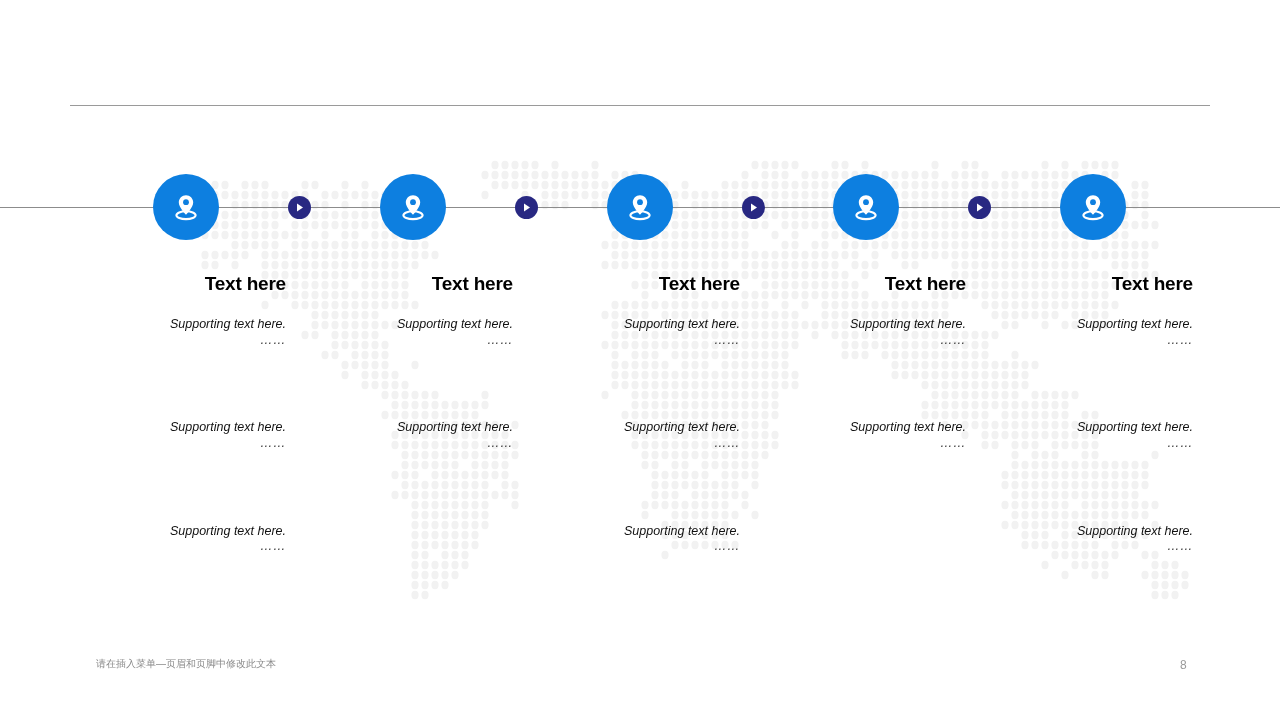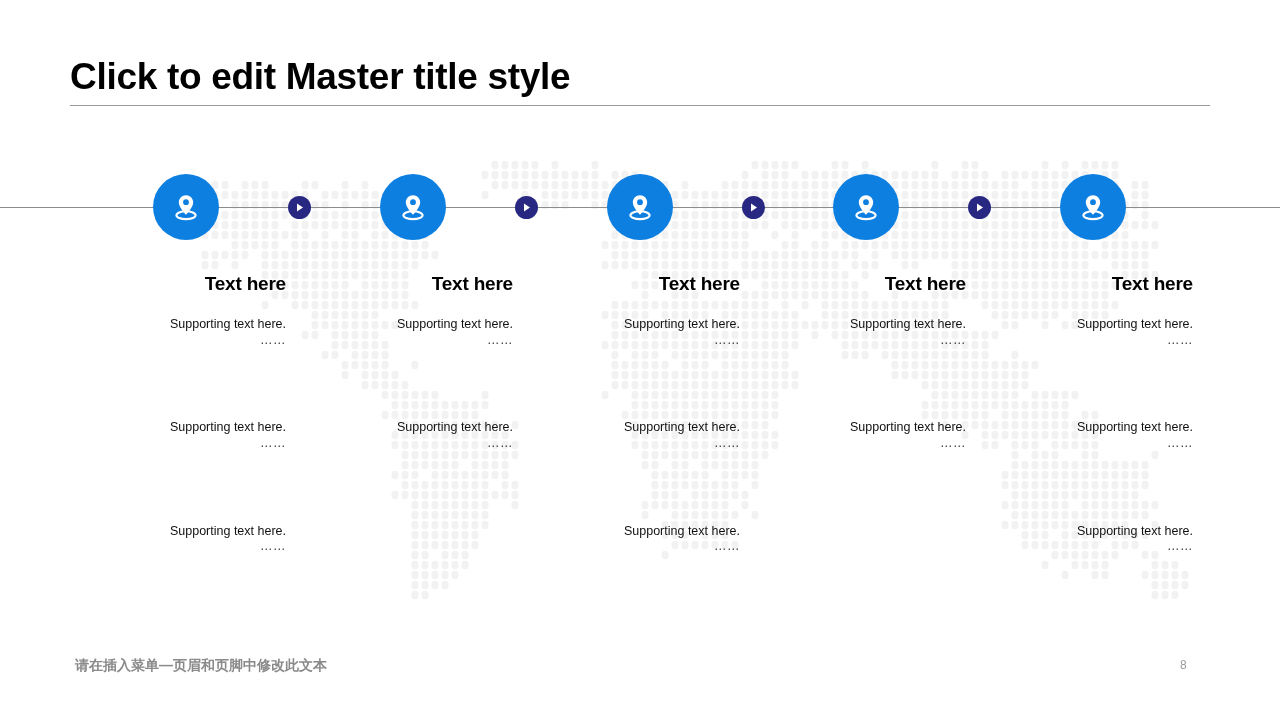--- a/index.html
+++ b/index.html
@@ -86,43 +86,42 @@
     width:200px;
     z-index:4;
     text-align:right;
   }
   .col-heading {
     font-size:19px;
     font-weight:bold;
     color:#000000;
     letter-spacing:-0.2px;
   }
-  .sup-block { margin-top:0; }
+  .sup-block { margin-top:0;font-style:italic; }
   .sup-text {
     font-size:12.5px;
     color:#111111;
     line-height:1.25;
     white-space:nowrap;
   }
   .sup-dots {
     font-size:12.5px;
     color:#333333;
     line-height:1.25;
     letter-spacing:0.5px;
   }
 
   
   #footer-text {
     position:absolute;
-    left:75px; top:657px;
-    font-size:14px;
+    left:96px; top:657px;
+    font-size:10px;
     color:#8a8a8a;
     z-index:5;
     white-space:nowrap;
-    font-weight:bold;
   }
   #page-number {
     position:absolute;
     left:1180px; top:658px;
     width:30px;
     text-align:left;
     font-size:12px;
     color:#9a9a9a;
     z-index:5;
   }
@@ -2016,23 +2015,20 @@
         <ellipse cx="1095.0" cy="435.0" rx="3.6" ry="4.2"></ellipse>
         <ellipse cx="1105.0" cy="435.0" rx="3.6" ry="4.2"></ellipse>
         <ellipse cx="335.0" cy="445.0" rx="3.6" ry="4.2"></ellipse>
         <ellipse cx="345.0" cy="445.0" rx="3.6" ry="4.2"></ellipse>
         <ellipse cx="1075.0" cy="445.0" rx="3.6" ry="4.2"></ellipse>
         <ellipse cx="1085.0" cy="445.0" rx="3.6" ry="4.2"></ellipse>
         <ellipse cx="1095.0" cy="445.0" rx="3.6" ry="4.2"></ellipse>
       </g>
   </svg>
 
-  <div id="title-block">
-    <div id="title-text">Click to edit Master title style</div>
-  </div>
   <div id="title-rule"></div>
 
   <div id="timeline-line"></div>
 
   <div class="node-circle" style="left:153px; top:174px;">
     <span>
       <svg width="34" height="34" viewBox="0 0 34 34">
         <path d="M17 5.2c-4.0 0-7.2 3.2-7.2 7.2 0 5.1 7.2 12.2 7.2 12.2s7.2-7.1 7.2-12.2c0-4.0-3.2-7.2-7.2-7.2z" fill="#ffffff"></path>
         <circle cx="17" cy="12.2" r="2.9" fill="#0d7fe0"></circle>
         <ellipse cx="17" cy="25.2" rx="9.6" ry="3.9" fill="none" stroke="#ffffff" stroke-width="2.1"></ellipse>

